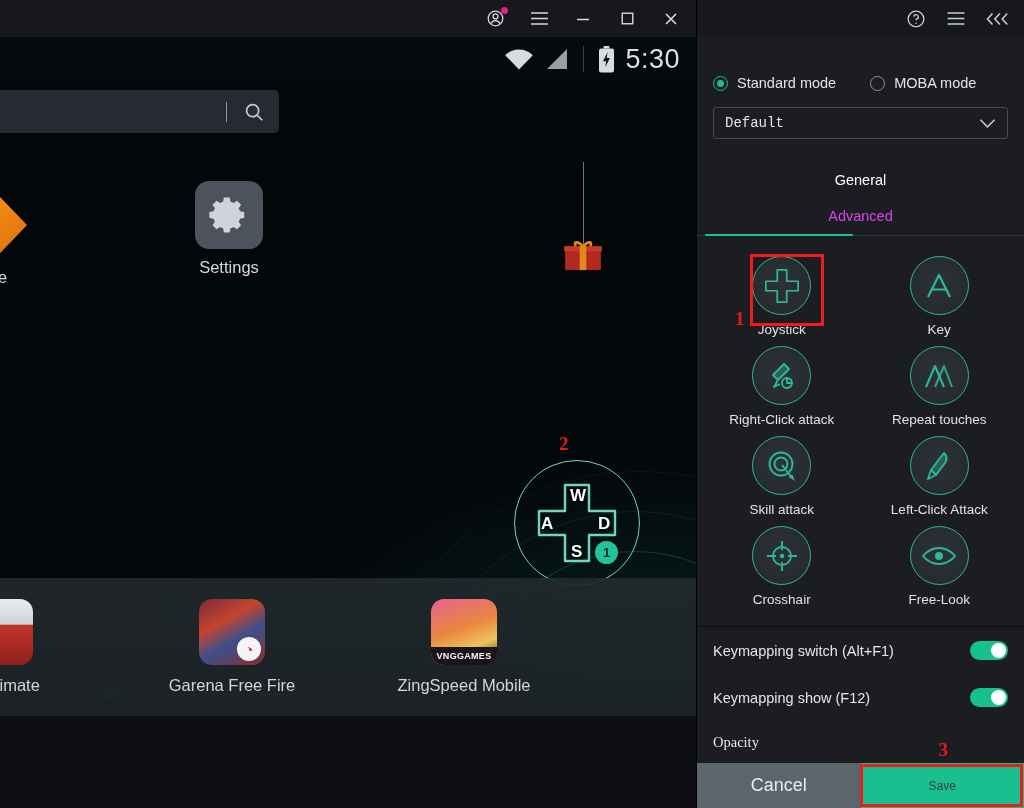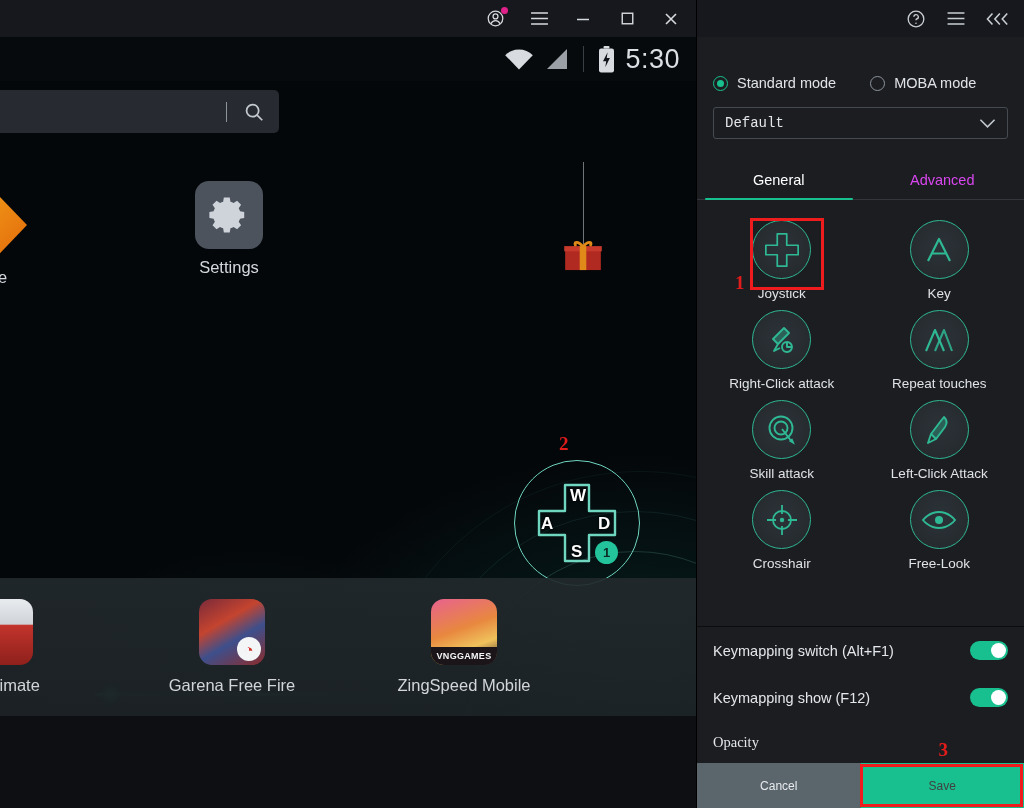--- a/index.html
+++ b/index.html
@@ -193,20 +193,21 @@
   .select {
     margin: 16px 16px 0 16px; height: 32px;
     border: 1px solid #464b52; border-radius: 3px;
     display: flex; align-items: center; justify-content: space-between;
     padding: 0 11px; color: #e3e6ea; font-size: 14px; cursor: pointer; font-family: Liberation Mono, monospace;
   }
 
   .tabs {
     margin-top: 24px; display: flex; position: relative;
     border-bottom: 1px solid #32363c;
+    flex-direction: column;
   }
   .tab {
     flex: 1; text-align: center; padding: 9px 0 11px;
     color: #d946ef; font-size: 14.5px; cursor: pointer;
   }
   .tab.active { color: #ffffff; }
   .tab-underline {
     position: absolute; bottom: -1px; left: 8px; width: 148px; height: 2.5px;
     background: #19c08f; border-radius: 2px;
   }
@@ -252,21 +253,21 @@
     width: 15px; height: 15px; border-radius: 50%; background: #fff;
   }
   .opacity-row { height: 42px; display: flex; align-items: center; font-family: Liberation Serif, serif; }
 
   .footer {
     height: 45px; display: flex; position: relative;
   }
   .btn-cancel {
     flex: 1; background: #5b656c; color: #e8ebee;
     display: flex; align-items: center; justify-content: center;
-    font-size: 12px; cursor: pointer;
+    font-size: 18px; cursor: pointer;
   }
   .btn-save {
     flex: 1; background: #19c08f; color: #404040;
     display: flex; align-items: center; justify-content: center;
     font-size: 12px; cursor: pointer;
   }
   .save-redbox {
     position: absolute; right: 1px; bottom: 1px; width: 163px; height: 43px;
     border: 3px solid #ee1c1c; pointer-events: none;
   }

